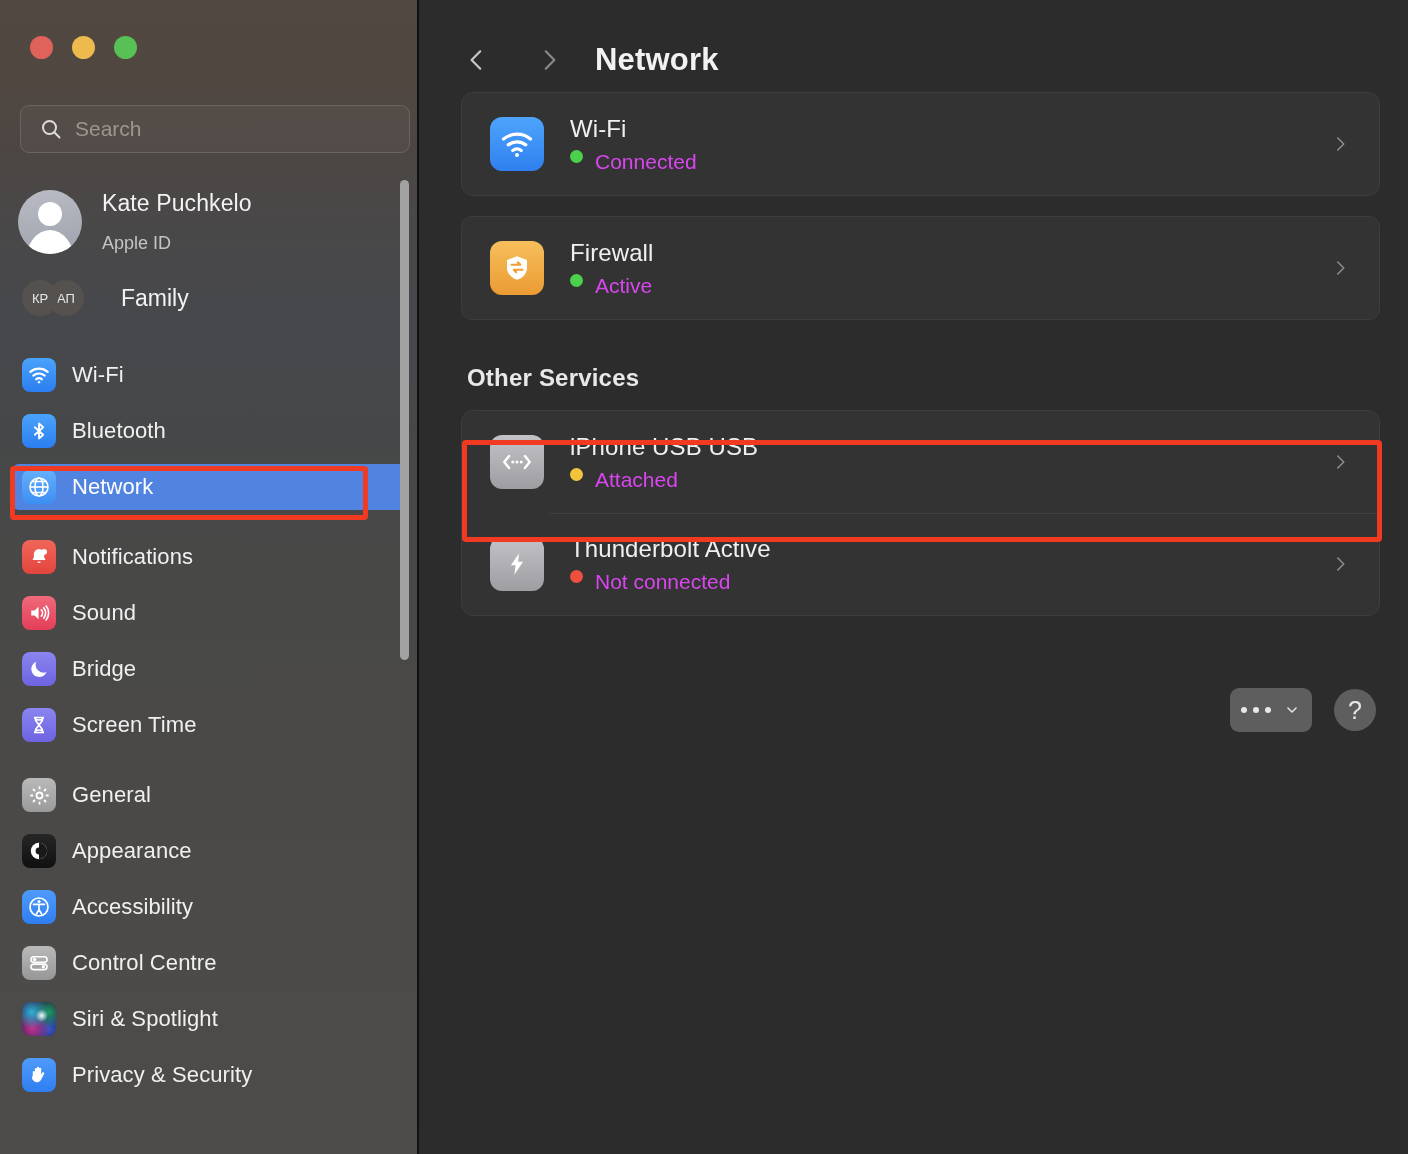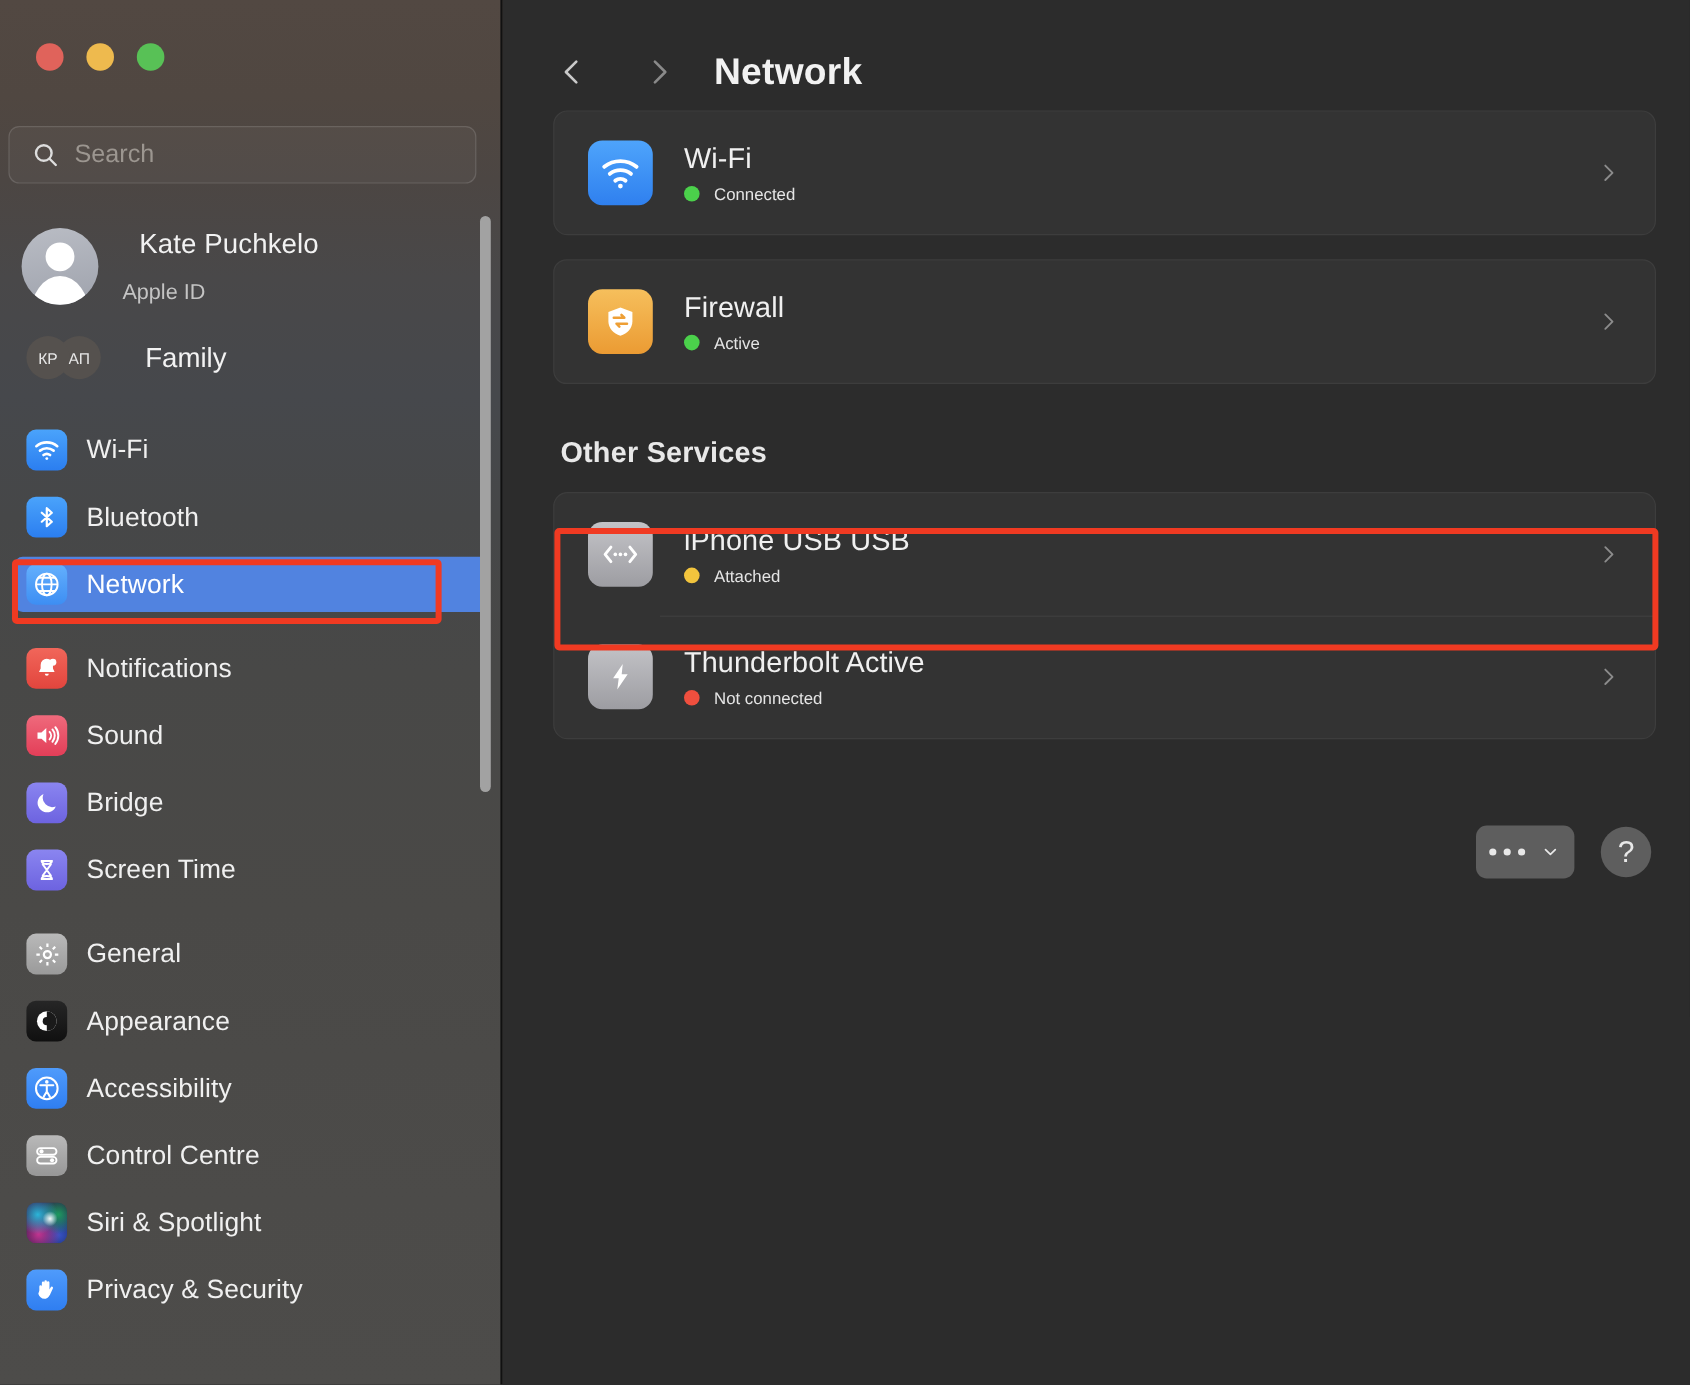--- a/index.html
+++ b/index.html
@@ -35,21 +35,21 @@
   }
   .sidebar-inner { position:relative; width:419px; }
 
   .traffic { position:absolute; left:30px; top:36px; display:flex; gap:19px; }
   .tl { width:23px; height:23px; border-radius:50%; }
   .tl.red   { background:#e0635b; }
   .tl.yellow{ background:#eeba4e; }
   .tl.green { background:#58c156; }
 
   .searchbar {
-    position:absolute; left:7px; top:105px;
+    position:absolute; left:20px; top:105px;
     width:390px; height:48px;
     border:1px solid rgba(255,255,255,0.13);
     border-radius:9px;
     background:rgba(255,255,255,0.035);
     display:flex; align-items:center;
   }
   .searchbar .mag { margin-left:18px; margin-right:12px; display:flex; }
   .searchbar input {
     background:transparent; border:none; outline:none;
     font-family:"Liberation Sans", sans-serif;
@@ -69,21 +69,21 @@
   .avatar .head {
     position:absolute; left:50%; top:12px; transform:translateX(-50%);
     width:24px; height:24px; border-radius:50%; background:#fff;
   }
   .avatar .body {
     position:absolute; left:50%; bottom:-10px; transform:translateX(-50%);
     width:50px; height:34px; border-radius:50% 50% 0 0 / 100% 100% 0 0;
     background:#fff;
   }
   .account .meta { margin-left:20px; }
-  .account .name { font-size:23px; color:#f2f2f2; letter-spacing:.1px;margin-left:14px; }
+  .account .name { font-size:23px; color:#f2f2f2; letter-spacing:.1px; }
   .account .sub  { font-size:18px; color:#c4c4c4; margin-top:16px; }
 
   .family {
     position:absolute; left:22px; top:275px;
     display:flex; align-items:center; width:370px; height:46px;
   }
   .fam-avs { position:relative; width:62px; height:36px; flex:none; }
   .fam-av {
     position:absolute; top:0; width:36px; height:36px; border-radius:50%;
     background:#55514e; color:#e6e6e6; font-size:13px; font-weight:400;
@@ -176,22 +176,22 @@
     content:""; position:absolute; left:88px; right:0; top:0; height:1px;
     background:#3f3f3f;
   }
   .row .rico {
     width:54px; height:54px; border-radius:12px; flex:none;
     display:flex; align-items:center; justify-content:center; color:#fff;
   }
   .row .rtext { margin-left:26px; flex:1; }
   .row .rname { font-size:24px; color:#f0f0f0; letter-spacing:.1px; }
   .row .rstatus {
-    display:flex; align-items:center; margin-top:7px;
-    font-size:14px; color:#e5e5e5;
+    display:flex; align-items:flex-start; margin-top:7px;
+    font-size:21px; color:#d946ef;
   }
   .dot { width:13px; height:13px; border-radius:50%; margin-right:12px; flex:none; }
   .chev-right { flex:none; display:flex; align-items:center; }
 
   .section-title {
     margin:44px 0 18px 48px;
     font-size:24px; font-weight:bold; color:#e8e8e8; letter-spacing:.2px;
   }
 
   .ic-grey { background:linear-gradient(180deg,#c3c3c7,#9d9da2); }

